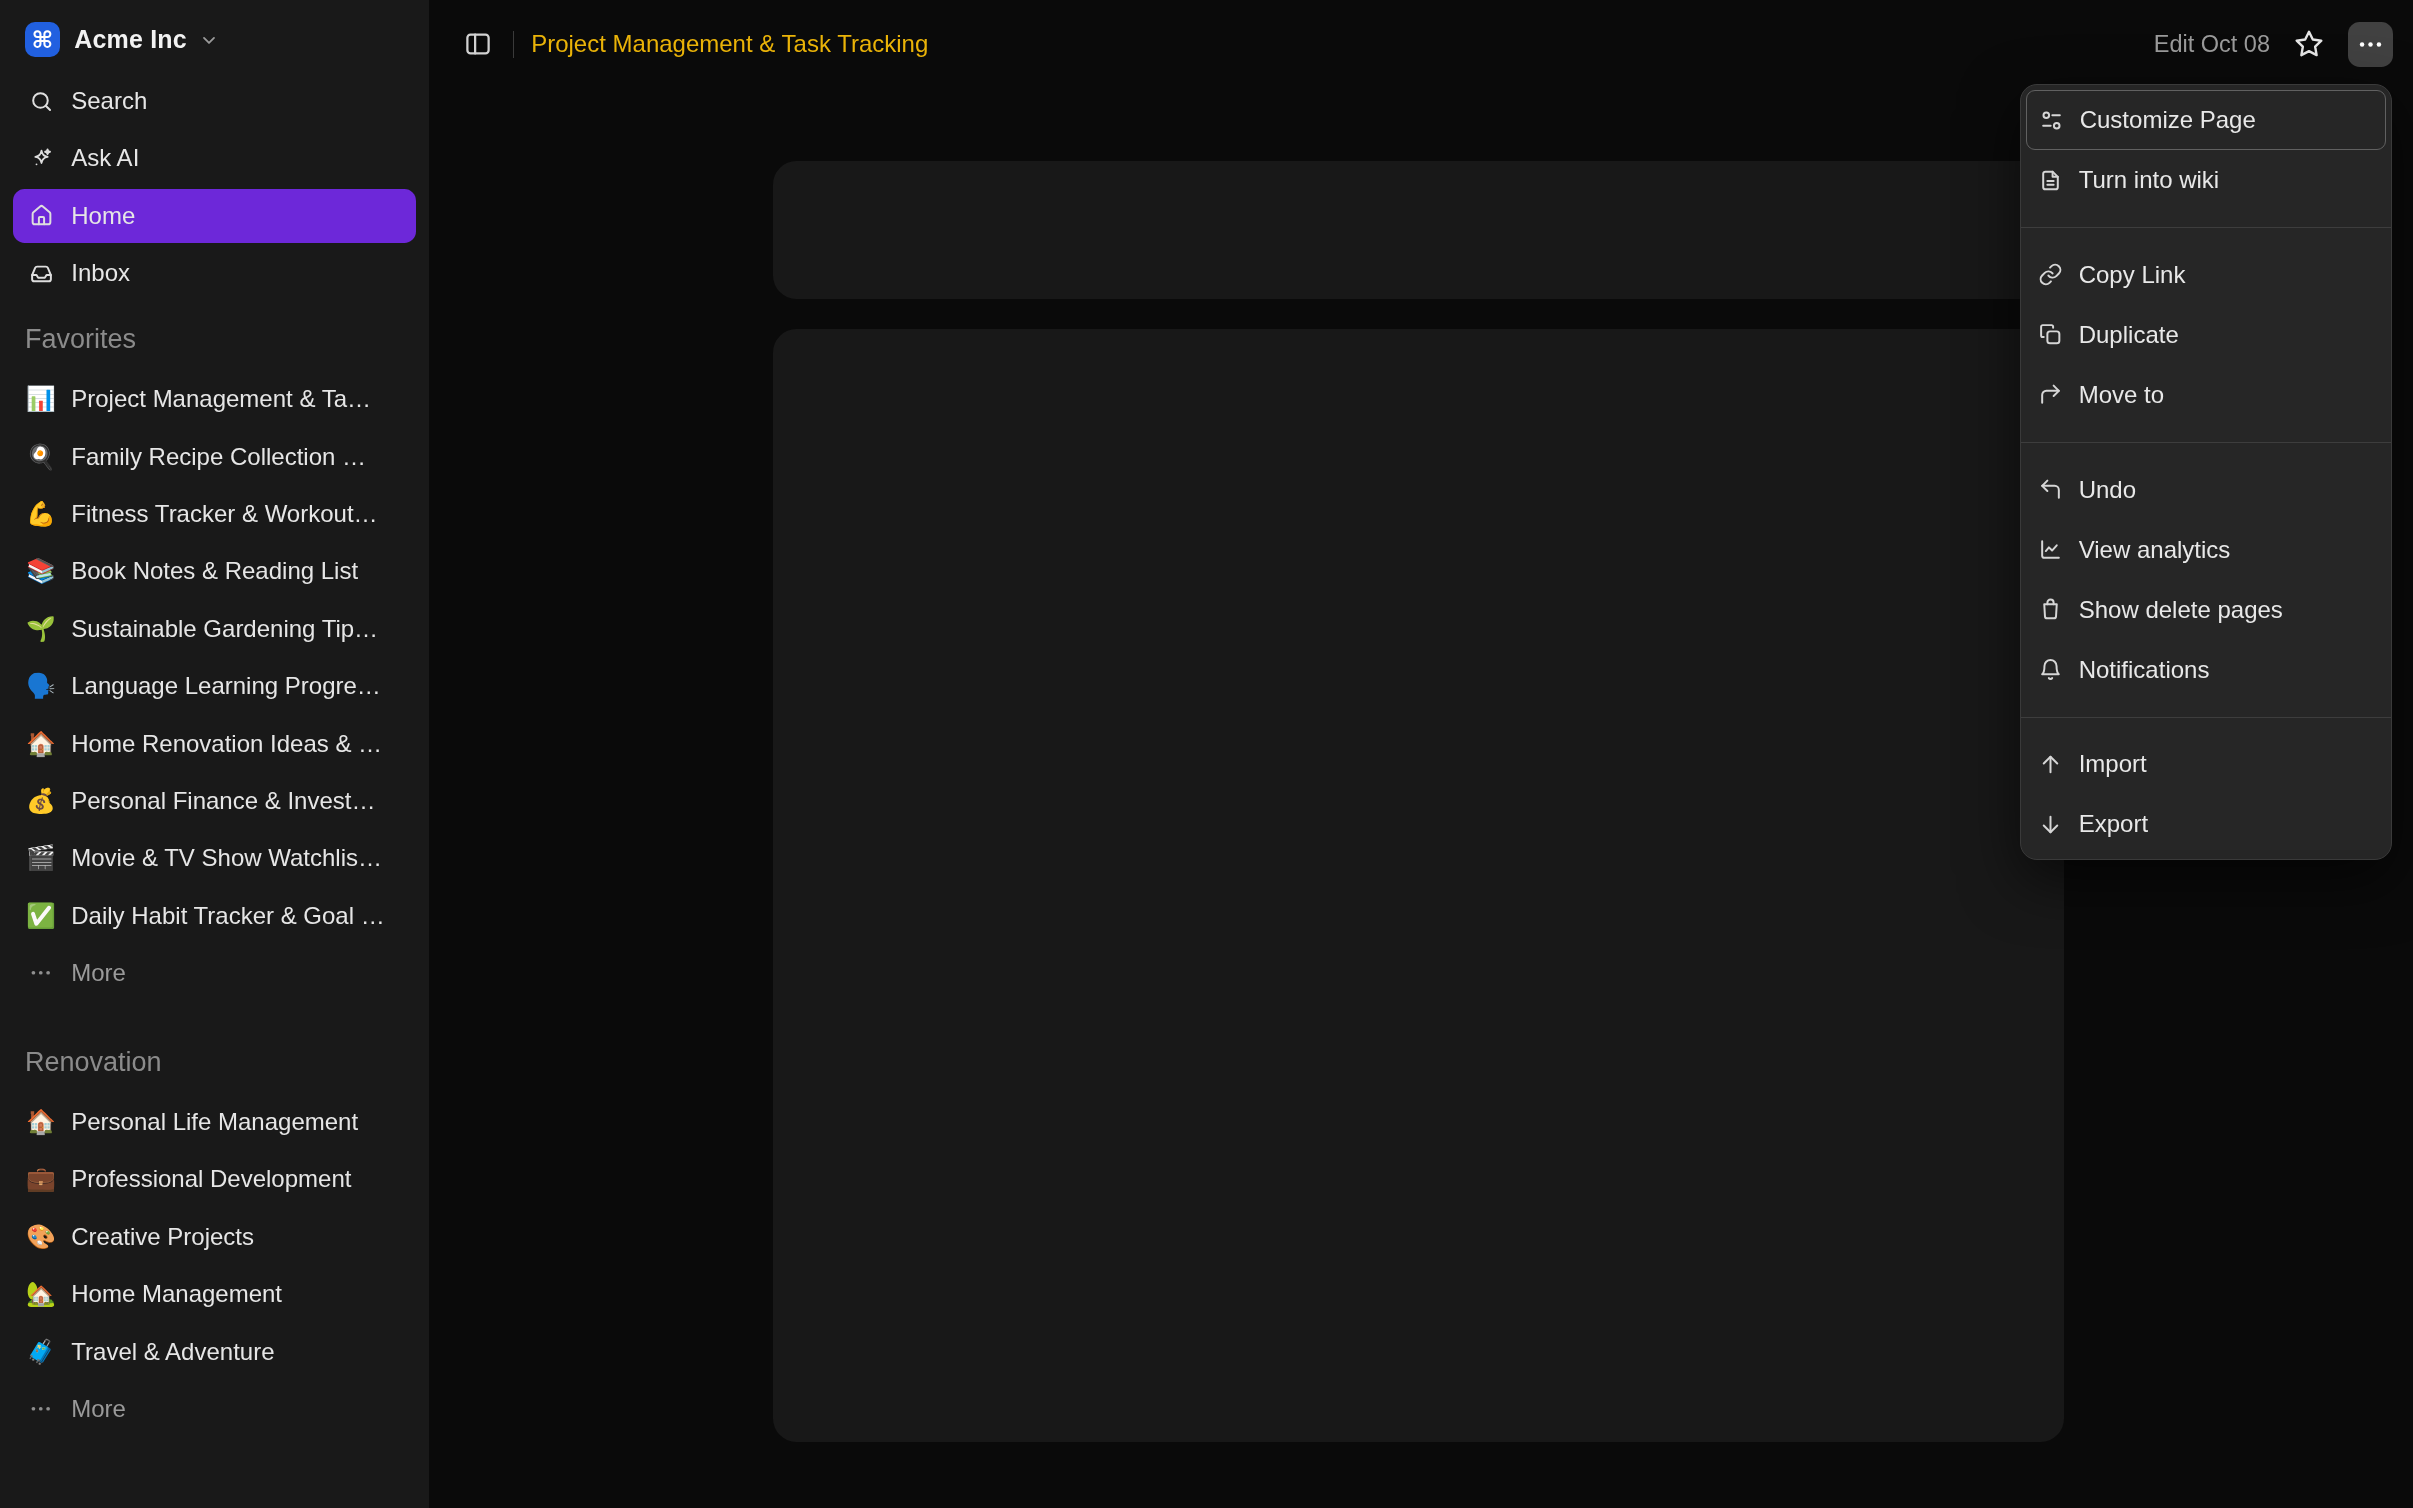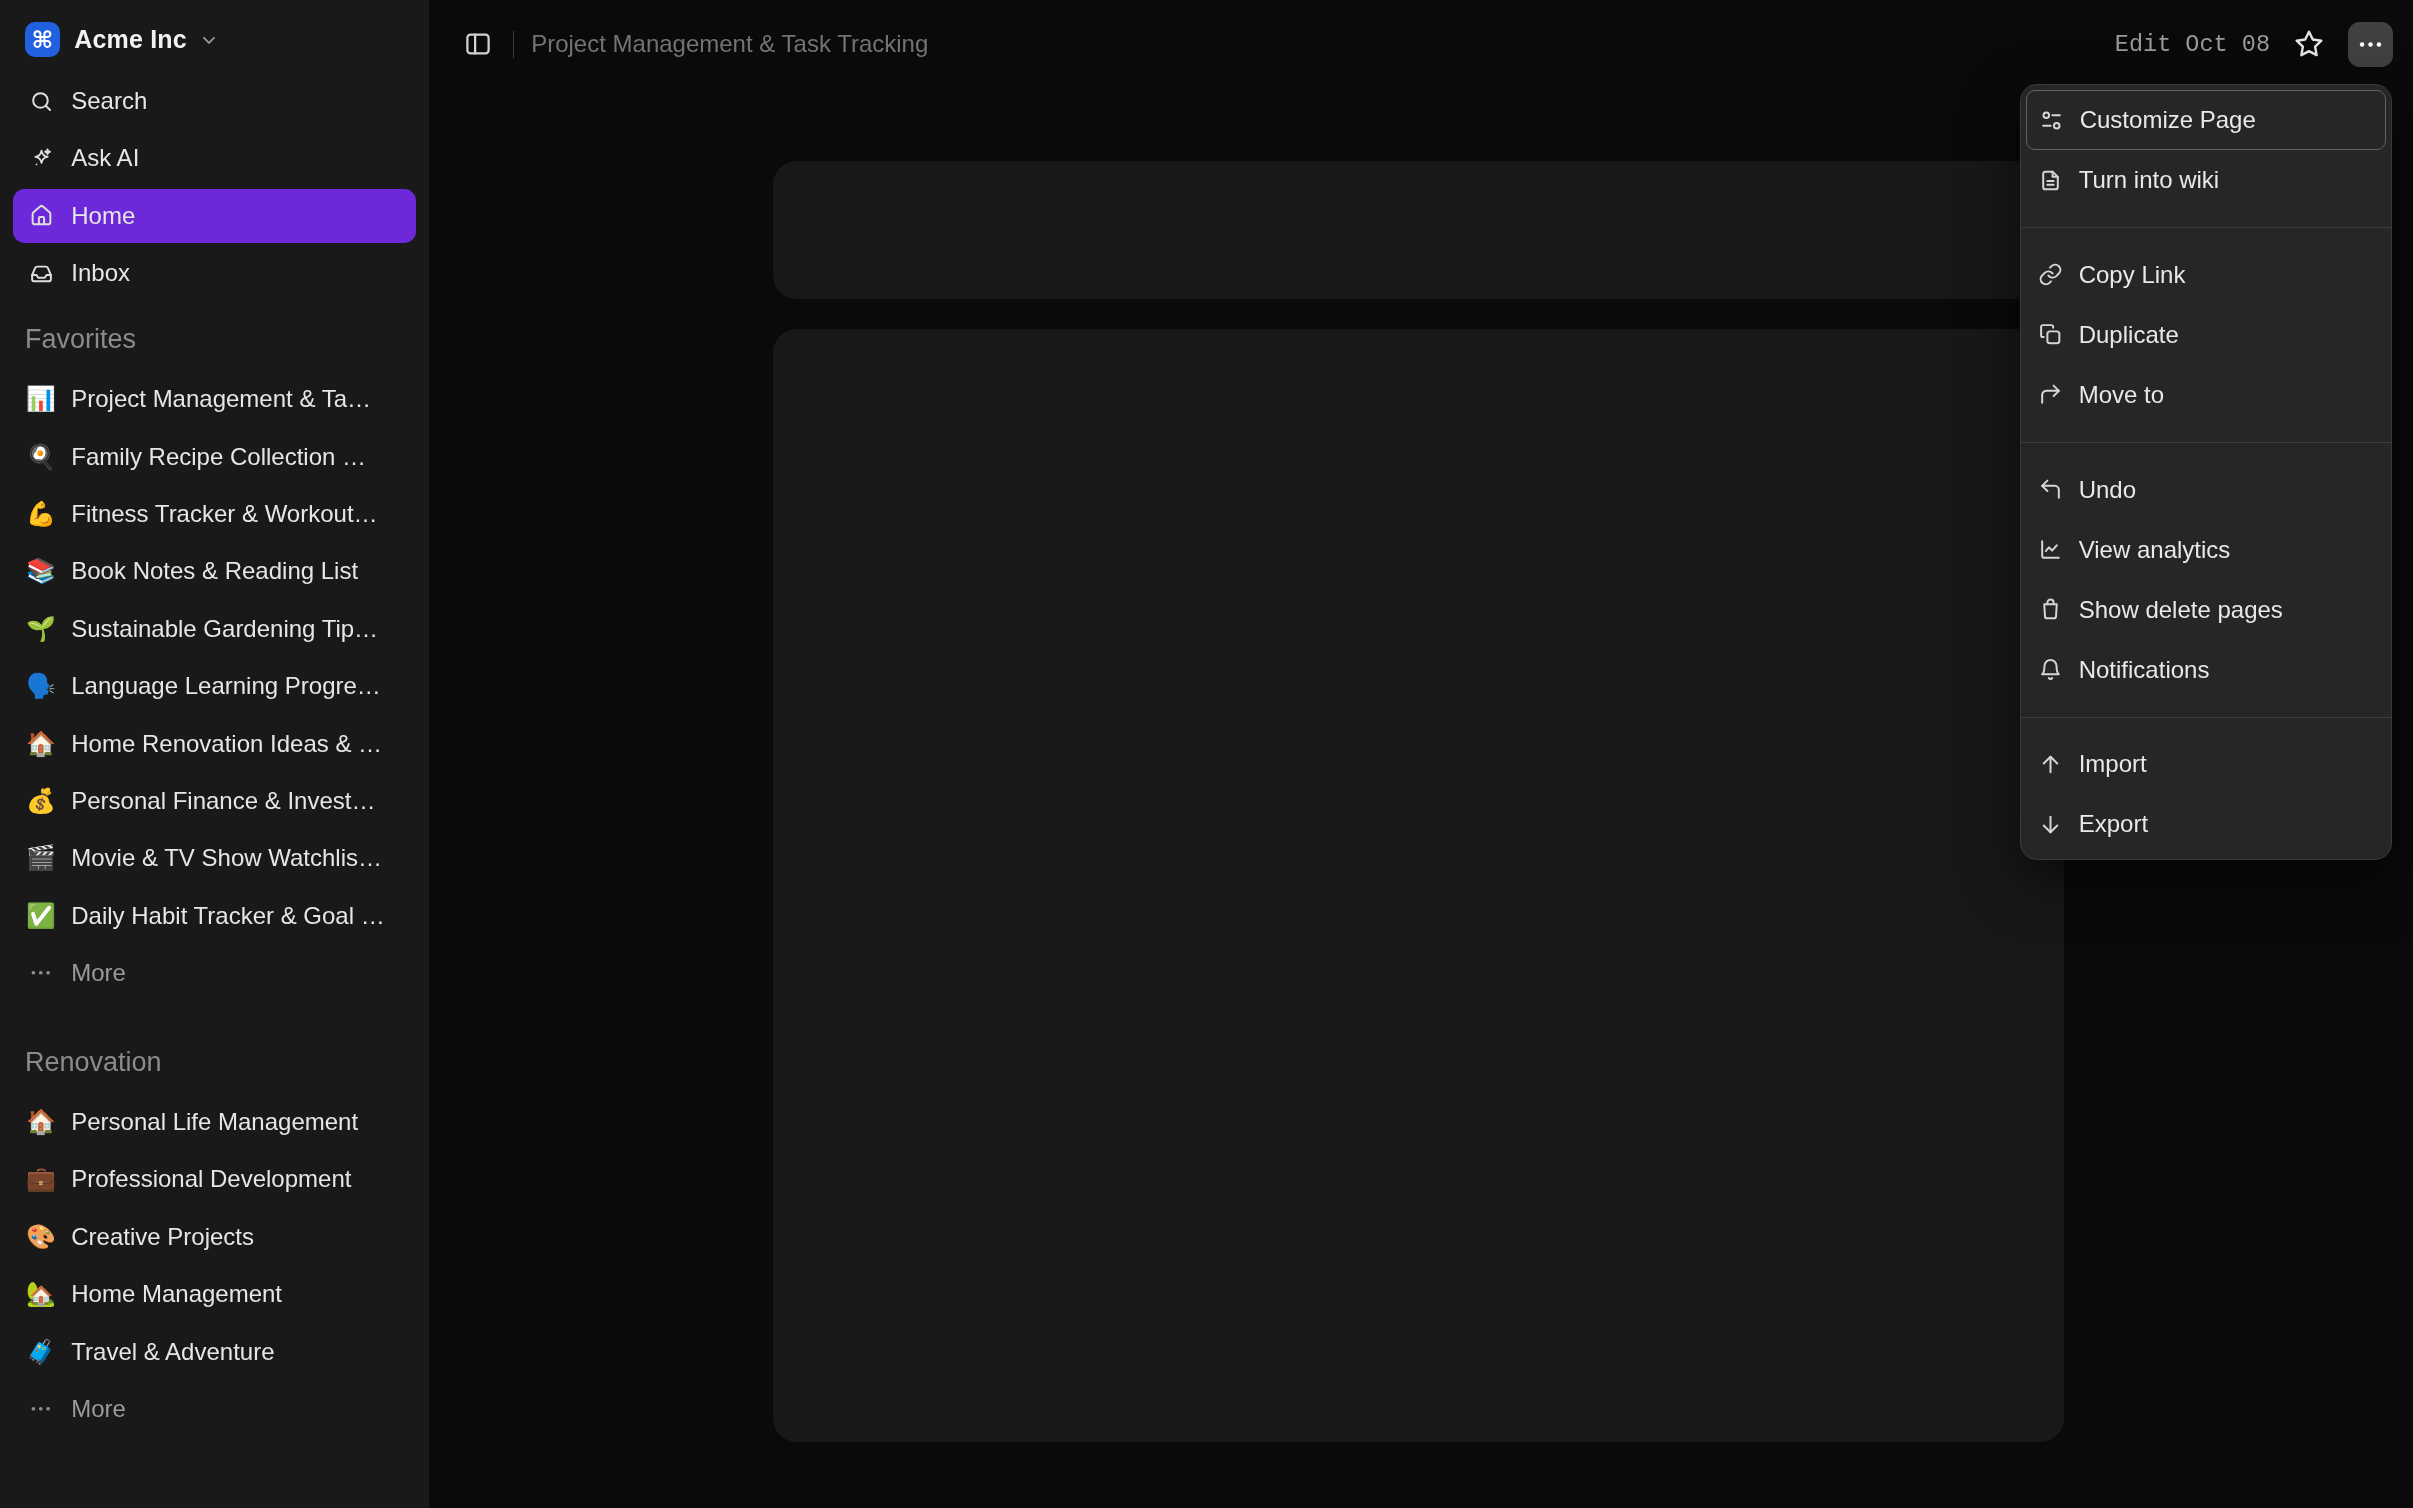--- a/index.html
+++ b/index.html
@@ -29,22 +29,22 @@
   .section-label { margin:24px 25px 17px; font-size:27px; color:#8b8b8b; }
   .section-label.second { margin-top:47px; }
 
   
   .main { position:absolute; left:429px; top:0; width:1984px; height:1508px; background:#0a0a0a; }
   .topbar { position:absolute; left:0; top:0; width:100%; height:88px;
             display:flex; align-items:center; padding:0 20px 0 26px; }
   .tb-icon-btn { width:45px; height:45px; display:flex; align-items:center; justify-content:center;
                  border-radius:10px; color:#d2d2d2; cursor:pointer; flex:none; }
   .tb-divider { width:0.8px; height:27px; background:#3a3a3a; margin:0 17px 0 13.4px; }
-  .tb-title { font-size:24px; color:#737373; white-space:nowrap; }
-  .tb-right { margin-left:auto; display:flex; align-items:center; gap:22px;font-family:Liberation Mono, monospace; }
+  .tb-title { font-size:24px; color:#eab308; white-space:nowrap; }
+  .tb-right { margin-left:auto; display:flex; align-items:center; gap:22px; }
   .tb-edit { font-size:23.5px; color:#9b9b9b; white-space:nowrap; }
   .star-btn { display:flex; align-items:center; justify-content:center; color:#e6e6e6; cursor:pointer; }
   .more-btn { width:45px; height:45px; border-radius:11.7px; background:#414141; color:#ffffff;
               display:flex; align-items:center; justify-content:center; cursor:pointer; }
 
   .card { position:absolute; left:344px; width:1291px; background:#181818; border-radius:23.5px; }
   .card.top  { top:161px; height:138px; }
   .card.body { top:329px; height:1113px; }
 
   

